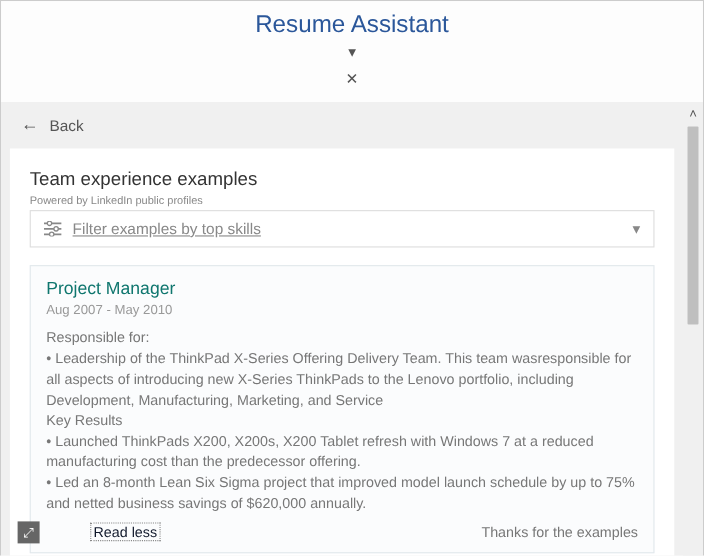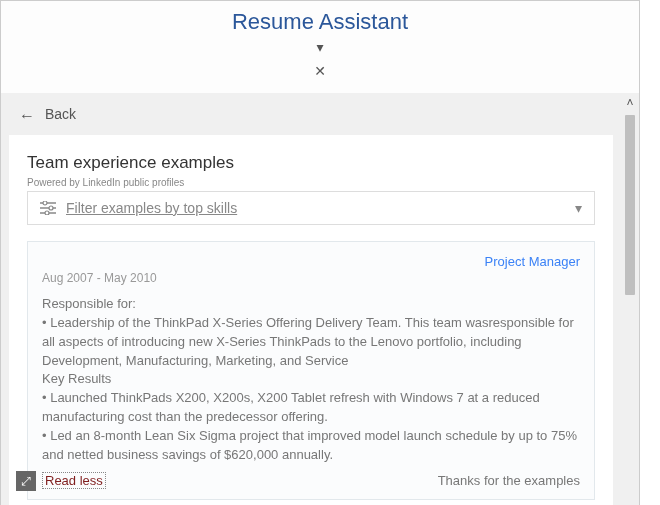--- a/index.html
+++ b/index.html
@@ -95,24 +95,23 @@
   }
   .filter-label { flex: 1; text-decoration: underline; }
   .filter-caret { color: #888; }
   .example {
     border: 1px solid #e2e8ec;
     background: #fbfcfd;
     padding: 12px 14px 8px 14px;
     position: relative;
   }
   .job-title {
-    font-size: 13px;
-    color: #3b82f6;
+    font-size: 16px;
+    color: #0f766e;
     margin-bottom: 2px;
-    text-align: right;
   }
   .job-dates {
     font-size: 12px;
     color: #999;
     margin-bottom: 10px;
   }
   .job-body {
     font-size: 13px;
     color: #777;
     line-height: 1.45;
@@ -130,24 +129,25 @@
     color: #fff;
     display: flex;
     align-items: center;
     justify-content: center;
     font-size: 12px;
     margin-right: 6px;
     margin-left: -26px;
   }
   .read-less {
     font-size: 13px;
-    color: #7f1d1d;
+    color: #0f172a;
     border: 1px dotted #888;
     padding: 0 2px;
     cursor: pointer;
+    margin-left: 40px;
   }
   .feedback {
     margin-left: auto;
     font-size: 13px;
     color: #777;
   }
   .scrollbar {
     width: 18px;
     background: #f0f0f0;
     display: flex;

